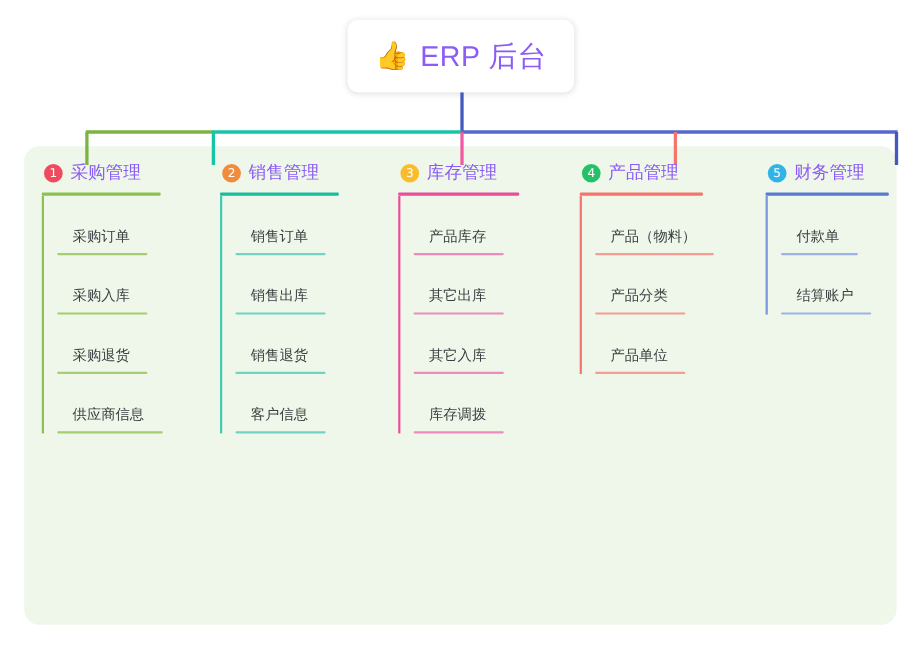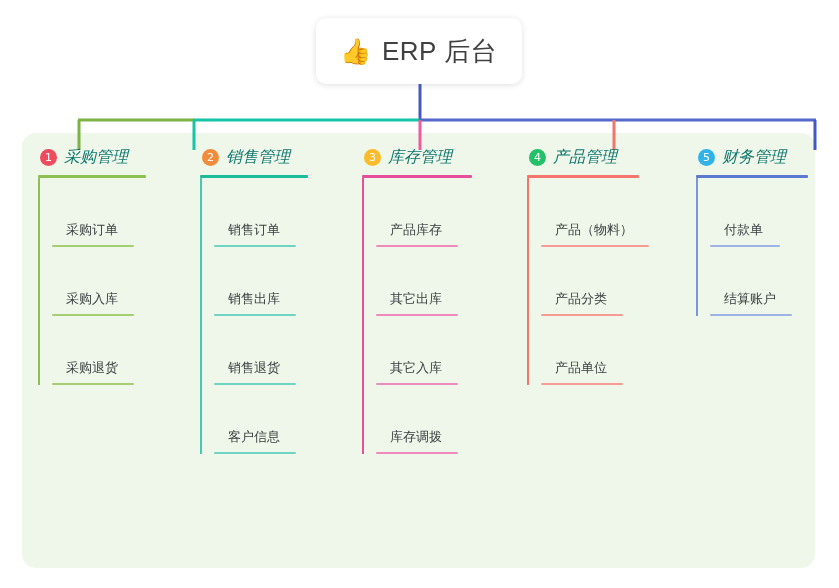--- a/index.html
+++ b/index.html
@@ -47,21 +47,21 @@
     justify-content: center;
     gap: 10px;
     box-sizing: border-box;
   }
   .root-emoji {
     font-size: 25px;
     line-height: 1;
   }
   .root-title {
     font-size: 26px;
-    color: #404040;
+    color: #8b5cf6;
     letter-spacing: 0.5px;
     white-space: nowrap;
     text-align: right;
   }
 
   
   #connectors {
     position: absolute;
     left: 0; top: 0;
     width: 839px; height: 588px;
@@ -87,22 +87,21 @@
     border-radius: 50%;
     color: #ffffff;
     font-size: 11px;
     line-height: 17px;
     text-align: center;
     font-family: "DejaVu Sans", sans-serif;
     flex: none;
   }
   .col-title {
     font-size: 16px;
-    color: #0f766e;
-    font-style: italic;
+    color: #8b5cf6;
   }
   .col-rule {
     height: 3px;
     margin-top: 6px;
     border-radius: 1px;
   }
 
   
   .leaves {
     position: relative;
@@ -111,21 +110,21 @@
   }
   .spine {
     position: absolute;
     left: 0px;
     top: 0px;
     width: 2px;
     bottom: 0px;
   }
   .leaf {
     position: relative;
-    height: 69px;
+    height: 54px;
     box-sizing: border-box;
   }
   .leaf-text {
     position: absolute;
     left: 14px;
     bottom: 8px;
     font-size: 13px;
     color: #3b4043;
     white-space: nowrap;
   }
@@ -177,20 +176,24 @@
         <span class="leaf-rule" style="width:82px;background:#a4ce6f;"></span>
       </div>
       <div class="leaf">
         <span class="leaf-text">采购入库</span>
         <span class="leaf-rule" style="width:82px;background:#a4ce6f;"></span>
       </div>
       <div class="leaf">
         <span class="leaf-text">采购退货</span>
         <span class="leaf-rule" style="width:82px;background:#a4ce6f;"></span>
       </div>
+      <div class="leaf">
+        <span class="leaf-text">供应商信息</span>
+        <span class="leaf-rule" style="width:96px;background:#a4ce6f;"></span>
+      </div>
     </div>
   </div>
 
   <div class="column" style="left:200px;">
     <div class="col-head">
       <span class="badge" style="background:#f08c3c;">2</span>
       <span class="col-title">销售管理</span>
     </div>
     <div class="col-rule" style="width:108px;background:#1abc9c;"></div>
     <div class="leaves">

